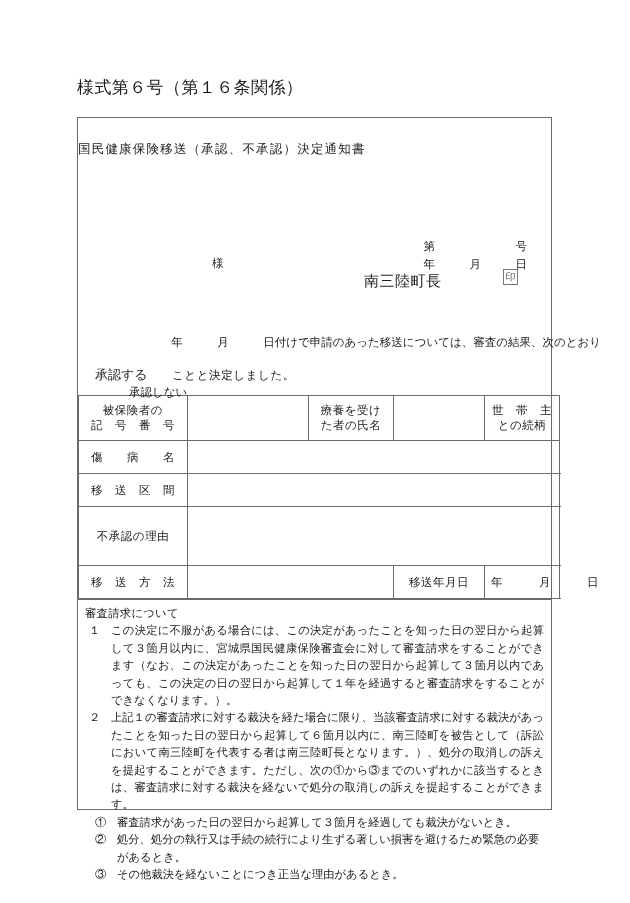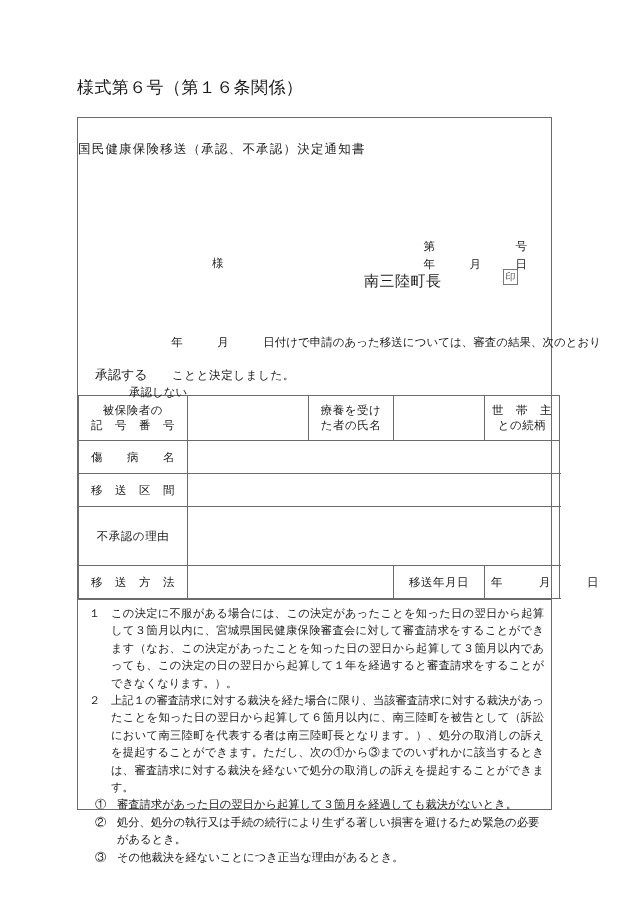--- a/index.html
+++ b/index.html
@@ -262,20 +262,21 @@
         <tr>
           <td class="label">移　送　方　法</td>
           <td colspan="2"></td>
           <td class="label">移送年月日</td>
           <td colspan="2" class="ymd-cell">年　　　月　　　日</td>
         </tr>
       </tbody>
     </table>
 
     <div class="notes">
+      <div class="notes-heading">審査請求について</div>
 
       <div class="clause">
         <div class="num">１</div>
         <div class="txt">この決定に不服がある場合には、この決定があったことを知った日の翌日から起算して３箇月以内に、宮城県国民健康保険審査会に対して審査請求をすることができます（なお、この決定があったことを知った日の翌日から起算して３箇月以内であっても、この決定の日の翌日から起算して１年を経過すると審査請求をすることができなくなります。）。</div>
       </div>
 
       <div class="clause">
         <div class="num">２</div>
         <div class="txt">上記１の審査請求に対する裁決を経た場合に限り、当該審査請求に対する裁決があったことを知った日の翌日から起算して６箇月以内に、南三陸町を被告として（訴訟において南三陸町を代表する者は南三陸町長となります。）、処分の取消しの訴えを提起することができます。ただし、次の①から③までのいずれかに該当するときは、審査請求に対する裁決を経ないで処分の取消しの訴えを提起することができます。</div>
       </div>

